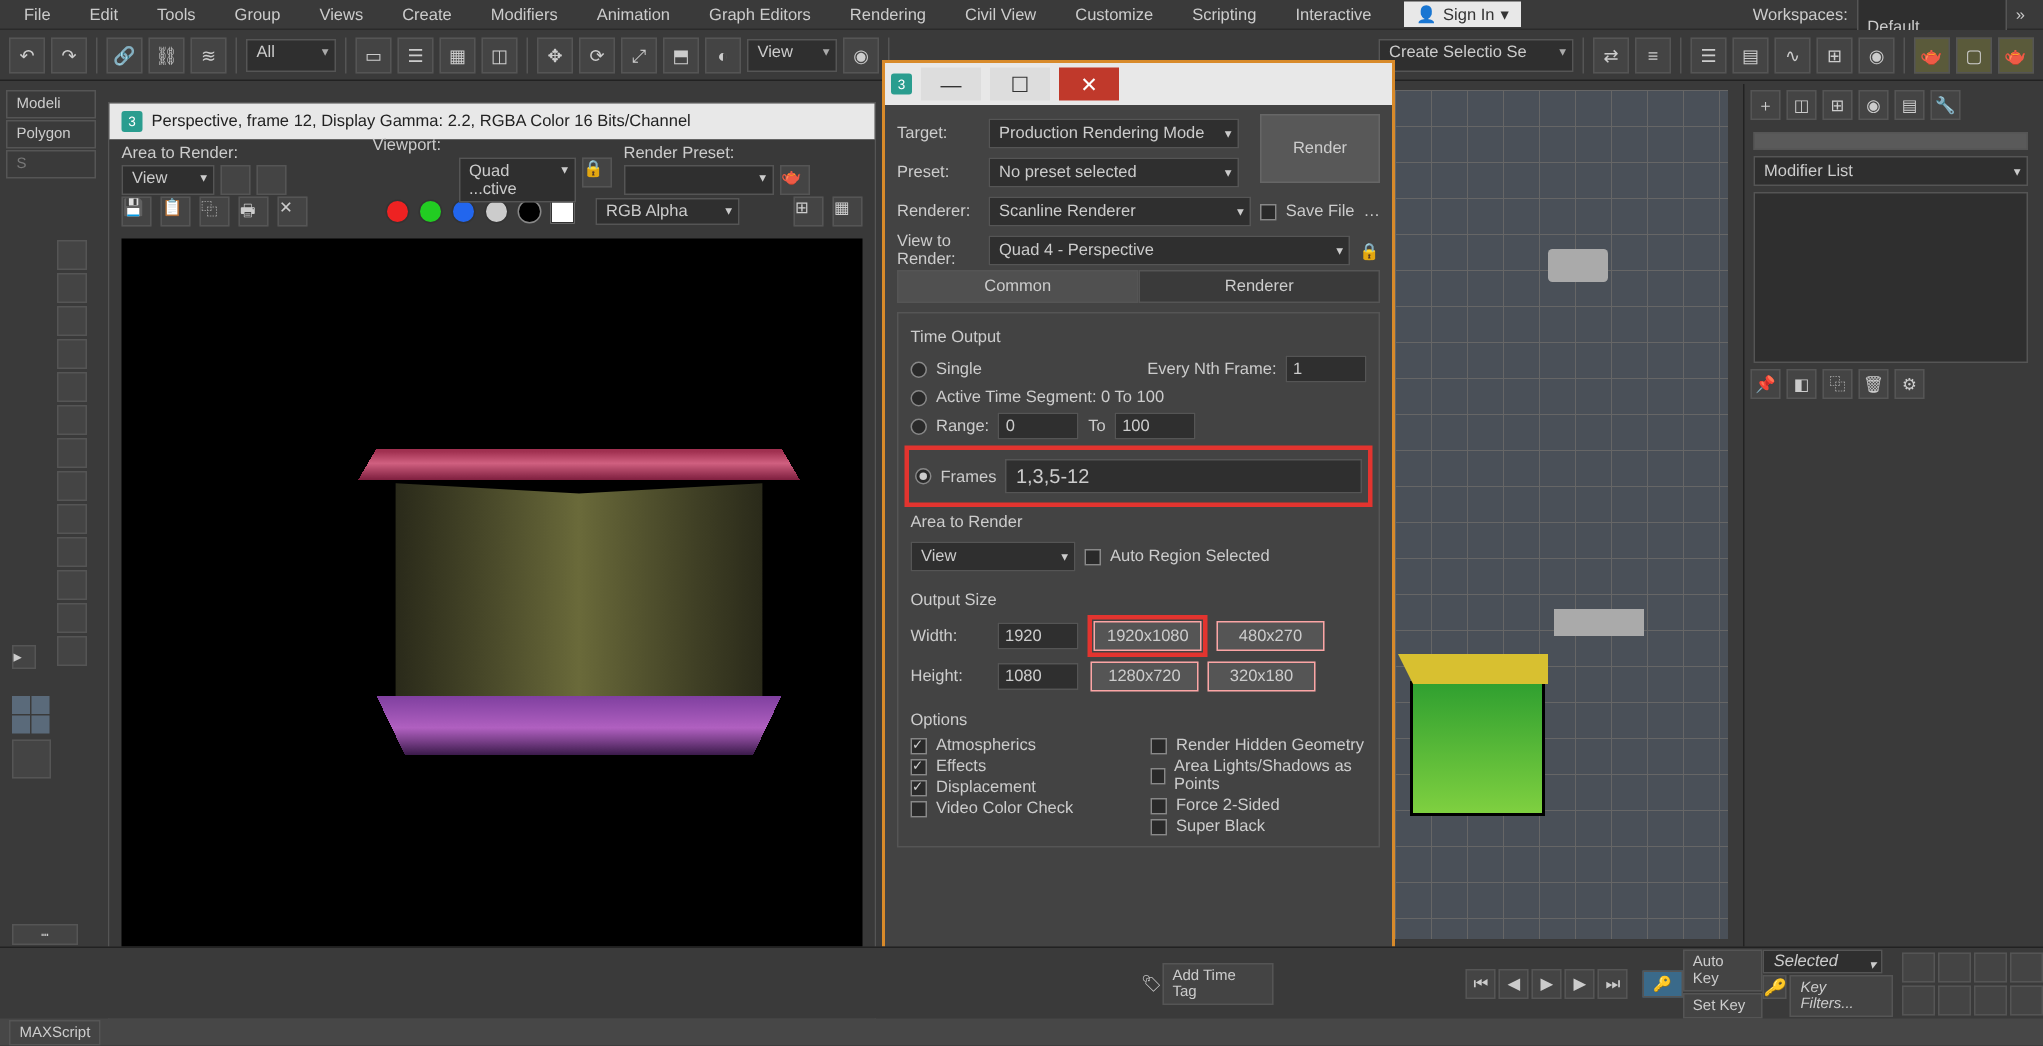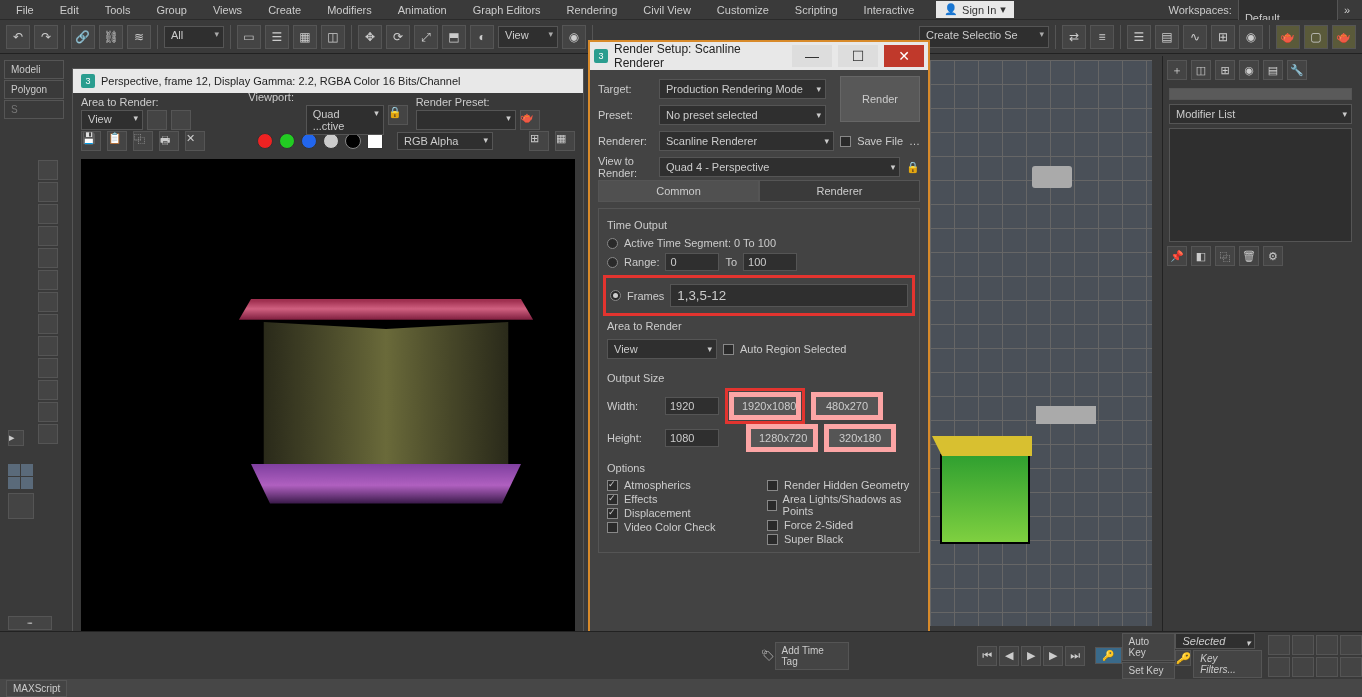--- a/index.html
+++ b/index.html
@@ -72,21 +72,21 @@
 .rs-section { border: 1px solid #555; margin-top: 6px; }
 .rs-sec-hdr { background: #3a3a3a; padding: 4px 6px; font-weight: bold; }
 .rs-sec-body { padding: 6px 8px; }
 .rs-subhdr { color: #ccc; margin: 4px 0; }
 .rs-radio-row { display: flex; align-items: center; gap: 6px; padding: 2px 0; }
 .rs-radio { width: 11px; height: 11px; border-radius: 50%; border: 1px solid #888; background: #2a2a2a; }
 .rs-radio.sel::after { content: ""; display: block; width: 5px; height: 5px; background: #ccc; border-radius: 50%; margin: 2px; }
 .rs-spin { background: #2f2f2f; border: 1px solid #555; padding: 2px 4px; width: 54px; }
 .rs-input { background: #2f2f2f; border: 1px solid #555; padding: 3px 6px; flex: 1; color: #ccc; }
 .hl-red { border: 3px solid #e3342f; padding: 4px; margin: 2px -4px; }
-.rs-preset-btn { background: #555; border: 5px solid #fca5a5; padding: 3px 8px; width: 72px; text-align: center; }
+.rs-preset-btn { background: #555; border: 1px solid #fca5a5; padding: 3px 8px; width: 72px; text-align: center; }
 .rs-cb-row { display: flex; align-items: center; gap: 6px; padding: 1px 0; }
 .rs-cb { width: 11px; height: 11px; border: 1px solid #888; background: #2a2a2a; }
 .rs-cb.cx::after { content: "✓"; font-size: 9px; color: #ccc; display: block; margin-top: -2px; }
 .options-col { display: flex; gap: 16px; }
 .options-col > div { flex: 1; }
 
 
 .viewport-bg { position: absolute; left: 930px; top: 60px; width: 222px; height: 566px; background: #4a5058; overflow: hidden; }
 .grid-lines { position: absolute; inset: 0; background-image: linear-gradient(#666 1px, transparent 1px), linear-gradient(90deg, #666 1px, transparent 1px); background-size: 24px 24px; }
 .persp-box { position: absolute; left: 10px; top: 394px; width: 90px; height: 90px; background: linear-gradient(to top, #7fd040, #30a030); border: 2px solid #000; }
@@ -280,21 +280,20 @@
         <div class="cube-right"></div>
         <div class="cube-floor"></div>
       </div>
     </div>
   </div>
 </div>
 
 <div class="render-setup">
   <div class="rs-titlebar">
     <div class="rf-icon3">3</div>
-    <span class="rs-title-text">Render Setup: Scanline Renderer</span>
     <div class="rs-wbtn rs-min">—</div>
     <div class="rs-wbtn rs-max">☐</div>
     <div class="rs-wbtn rs-close">✕</div>
   </div>
   <div class="rs-body">
     <div style="display:flex;gap:14px;">
       <div style="flex:1">
         <div class="rs-row">
             <span class="rs-lbl">Target:</span>
             <div class="rs-dd">Production Rendering Mode</div>
@@ -322,20 +321,27 @@
     <div class="rs-tab2row">
       <div class="rs-tab active" style="flex:1">Common</div>
       <div class="rs-tab" style="flex:1">Renderer</div>
     </div>
 
     <div class="rs-section">
       <div class="rs-sec-body">
         <div class="rs-subhdr">Time Output</div>
         <div class="rs-radio-row">
           <div class="rs-radio"></div>
+          <span>Single</span>
+          <span style="flex:1"></span>
+          <span>Every Nth Frame:</span>
+          <div class="rs-spin">1</div>
+        </div>
+        <div class="rs-radio-row">
+          <div class="rs-radio"></div>
           <span>Active Time Segment:   0 To 100</span>
         </div>
         <div class="rs-radio-row">
           <div class="rs-radio"></div>
           <span>Range:</span>
           <div class="rs-spin">0</div>
           <span>To</span>
           <div class="rs-spin">100</div>
         </div>
 
@@ -359,21 +365,21 @@
           <span style="width:52px">Width:</span>
           <div class="rs-spin">1920</div>
           <div style="border:3px solid #e3342f;padding:1px;display:inline-block;">
             <div class="rs-preset-btn">1920x1080</div>
           </div>
           <div class="rs-preset-btn">480x270</div>
         </div>
         <div class="rs-row">
           <span style="width:52px">Height:</span>
           <div class="rs-spin">1080</div>
-          <div class="rs-preset-btn" style="margin-left:21px">1280x720</div>
+          <div class="rs-preset-btn" style="margin-left:2px">1280x720</div>
           <div class="rs-preset-btn">320x180</div>
         </div>
 
         <div class="rs-subhdr" style="margin-top:10px">Options</div>
         <div class="options-col">
           <div>
             <div class="rs-cb-row">
                 <div class="rs-cb cx"></div>
                 <span>Atmospherics</span>
               </div>

